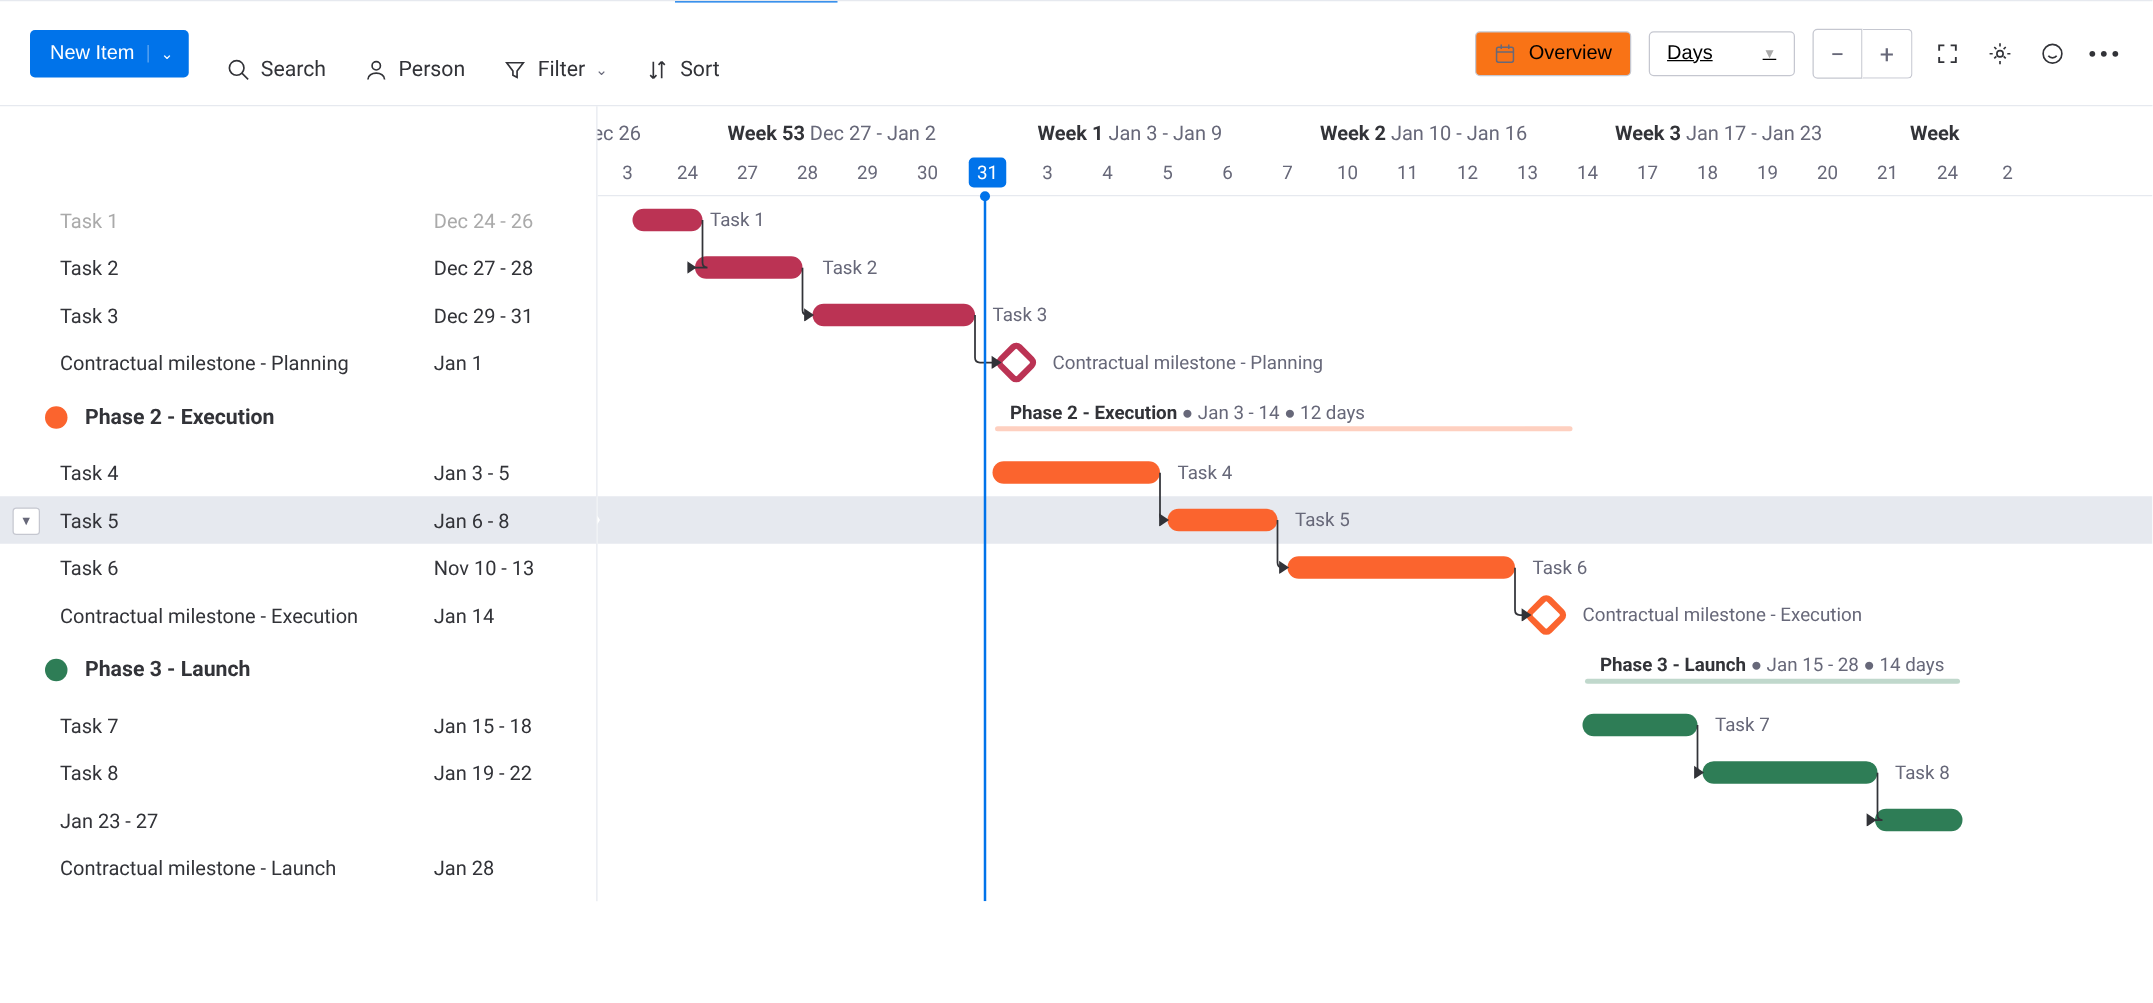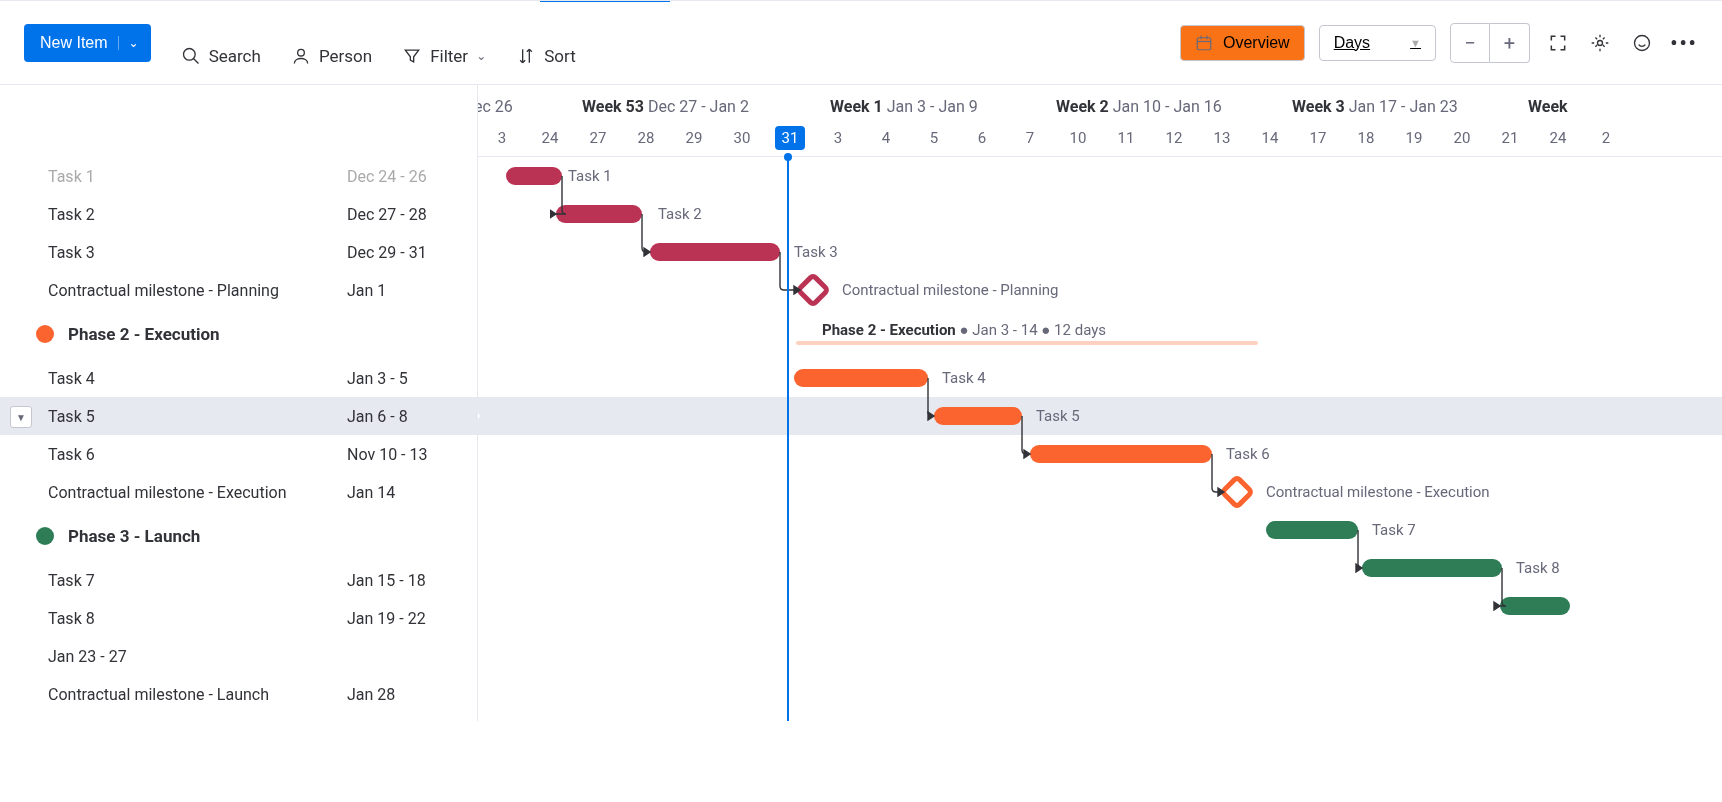--- a/index.html
+++ b/index.html
@@ -261,21 +261,21 @@
         </div>
         <div class="chart-row">
           <div class="milestone" style="left:322px;border-color:#bb3354"></div>
           <svg class="dep" style="left:290px;top:-19px;width:50px;height:43px">
             <path d="M 12 0 v 34 q 0 4 4 4 h 14"></path>
             <path class="dep-arrow" d="M 26 34 l 6 4 l -6 4 z"></path>
           </svg>
           <div class="bar-label" style="left:364px">Contractual milestone - Planning</div>
         </div>
         <div class="chart-group-row">
-          <div class="phase-label" style="left:344px"><b>Phase 2 - Execution</b> ● Jan 3 - 14 ● 12 days</div>
+          <div class="phase-label" style="left:330px"><b>Phase 2 - Execution</b> ● Jan 3 - 14 ● 12 days</div>
           <div class="phase-line" style="left:318px;width:462px;background:#fb642e"></div>
         </div>
         <div class="chart-row">
           <div class="bar" style="left:316px;width:134px;background:#fb642e"></div>
           <div class="bar-label" style="left:464px">Task 4</div>
         </div>
         <div class="chart-row selected">
           <div class="bar" style="left:456px;width:88px;background:#fb642e"></div>
           <svg class="dep" style="left:438px;top:-19px;width:36px;height:43px">
             <path d="M 12 0 v 34 q 0 4 4 4 h 0"></path>
@@ -292,20 +292,24 @@
           <div class="bar-label" style="left:748px">Task 6</div>
         </div>
         <div class="chart-row">
           <div class="milestone" style="left:746px;border-color:#fb642e"></div>
           <svg class="dep" style="left:722px;top:-19px;width:42px;height:43px">
             <path d="M 12 0 v 34 q 0 4 4 4 h 6"></path>
             <path class="dep-arrow" d="M 18 34 l 6 4 l -6 4 z"></path>
           </svg>
           <div class="bar-label" style="left:788px">Contractual milestone - Execution</div>
         </div>
+        <div class="chart-group-row">
+          <div class="phase-label" style="left:802px"><b>Phase 3 - Launch</b> ● Jan 15 - 28 ● 14 days</div>
+          <div class="phase-line" style="left:790px;width:300px;background:#2e7d56"></div>
+        </div>
         <div class="chart-row">
           <div class="bar" style="left:788px;width:92px;background:#2e7d56"></div>
           <div class="bar-label" style="left:894px">Task 7</div>
         </div>
         <div class="chart-row">
           <div class="bar" style="left:884px;width:140px;background:#2e7d56"></div>
           <svg class="dep" style="left:868px;top:-19px;width:34px;height:43px">
             <path d="M 12 0 v 34 q 0 4 4 4 h -2"></path>
             <path class="dep-arrow" d="M 10 34 l 6 4 l -6 4 z"></path>
           </svg>

